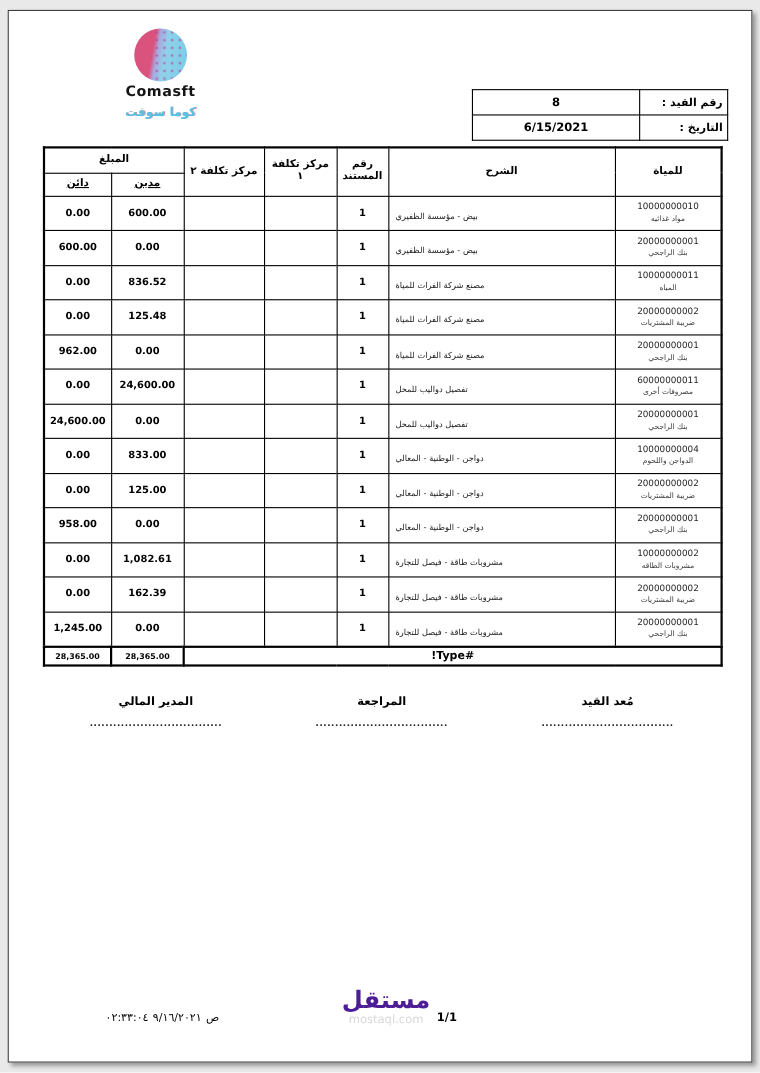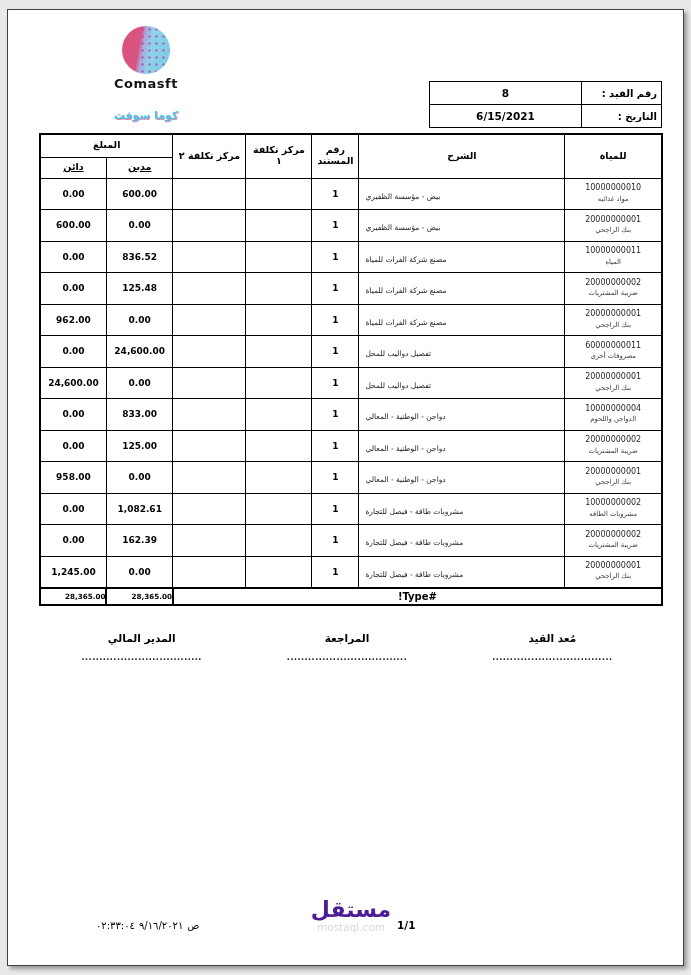--- a/index.html
+++ b/index.html
@@ -20,21 +20,21 @@
   .logo-circle {
     width:48px; height:48px; border-radius:50%; margin:0 auto; position:relative; overflow:hidden;
     background:linear-gradient(100deg,#d9537e 0%,#d9537e 36%,#a9a9e0 44%,#8ed2ea 58%,#7bcbe6 100%);
   }
   .logo-circle::after {
     content:""; position:absolute; right:0; top:0; width:64%; height:100%;
     background-image:radial-gradient(circle, rgba(177,62,151,.6) 1px, transparent 1.5px);
     background-size:7px 7px;
   }
   .logo-brand { font-weight:bold; font-size:13px; color:#141414; letter-spacing:.5px; margin-top:2px; }
-  .logo-arabic { font-weight:bold; font-size:11px; color:#4ec4e2; text-shadow:.7px .7px 0 #e78cb0; margin-top:18px; }
+  .logo-arabic { font-weight:bold; font-size:11px; color:#4ec4e2; text-shadow:.7px .7px 0 #e78cb0; margin-top:4px; }
   
   .title-wrap { position:absolute; left:276px; top:66px; width:140px; text-align:center; }
   .title { display:inline-block; font-weight:bold; font-size:13.5px; padding:0 6px 3px 6px; border-bottom:1.5px solid #4a4a4a; }
   
   .info-box { position:absolute; left:421px; top:71px; }
   .info-box table { border-collapse:collapse; direction:rtl; }
   .info-box td { border:1.4px solid #000; height:23px; }
   .info-label { width:80px; font-weight:bold; font-size:10px; text-align:right; padding:0 4px; }
   .info-value { width:152px; font-weight:bold; font-size:10.5px; text-align:center; }
   
@@ -45,21 +45,21 @@
   .journal thead tr:last-child th { height:21px;text-decoration:underline; }
   .journal tbody td { height:31.5px; vertical-align:middle; }
   .acct { text-align:center; }
   .acct .num { font-size:8px; color:#1f1f1f; line-height:1.1; }
   .acct .nm  { font-size:6.8px; color:#3a3a3a; margin-top:2.5px; line-height:1.1; }
   .desc { font-size:7.5px; color:#222; text-align:left; vertical-align:top; padding:5px 4px 0 6px; }
   .docno { font-size:9px; font-weight:600; text-align:center; }
   .amt { font-size:9px; font-weight:bold; text-align:center; }
   .totals td { border:2px solid #000; height:17px; vertical-align:middle; }
   .totals .note { font-weight:bold; font-size:10px; text-align:center; }
-  .totals .tamt { font-size:7.2px; font-weight:bold; text-align:left;padding-left:24px; }
+  .totals .tamt { font-size:7.2px; font-weight:bold; text-align:center; }
   
   .sigs { position:absolute; left:31px; top:622px; width:616px; display:flex; direction:rtl; }
   .sig { flex:1; text-align:center; }
   .sig-label { font-weight:bold; font-size:10.5px; }
   .sig-line { font-weight:bold; font-size:8px; letter-spacing:.5px; margin-top:9px; color:#222; }
   
   .timestamp { position:absolute; left:88px; top:910px; font-size:10px; display:flex; gap:4px; direction:ltr; }
   .watermark { position:absolute; left:288px; top:889px; width:110px; text-align:center; z-index:0; }
   .watermark-ar { font-size:22px; font-weight:bold; color:#4c1d95; line-height:1; }
   .watermark-dom { font-size:10.5px; color:#d8d8d8; margin-top:0; }

